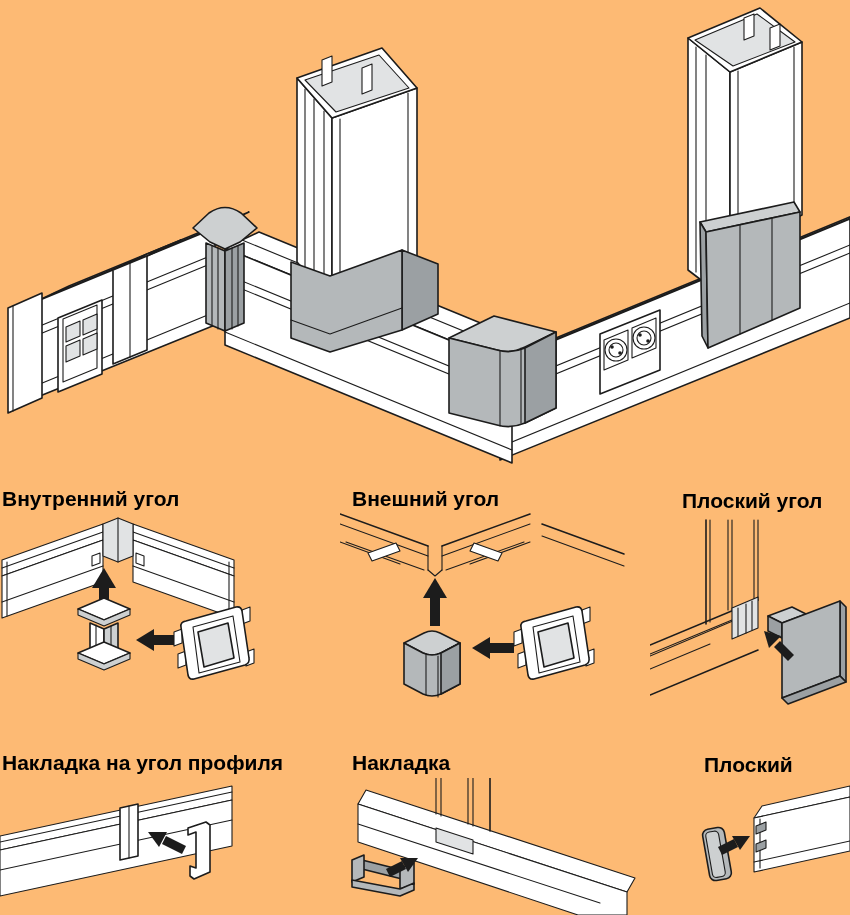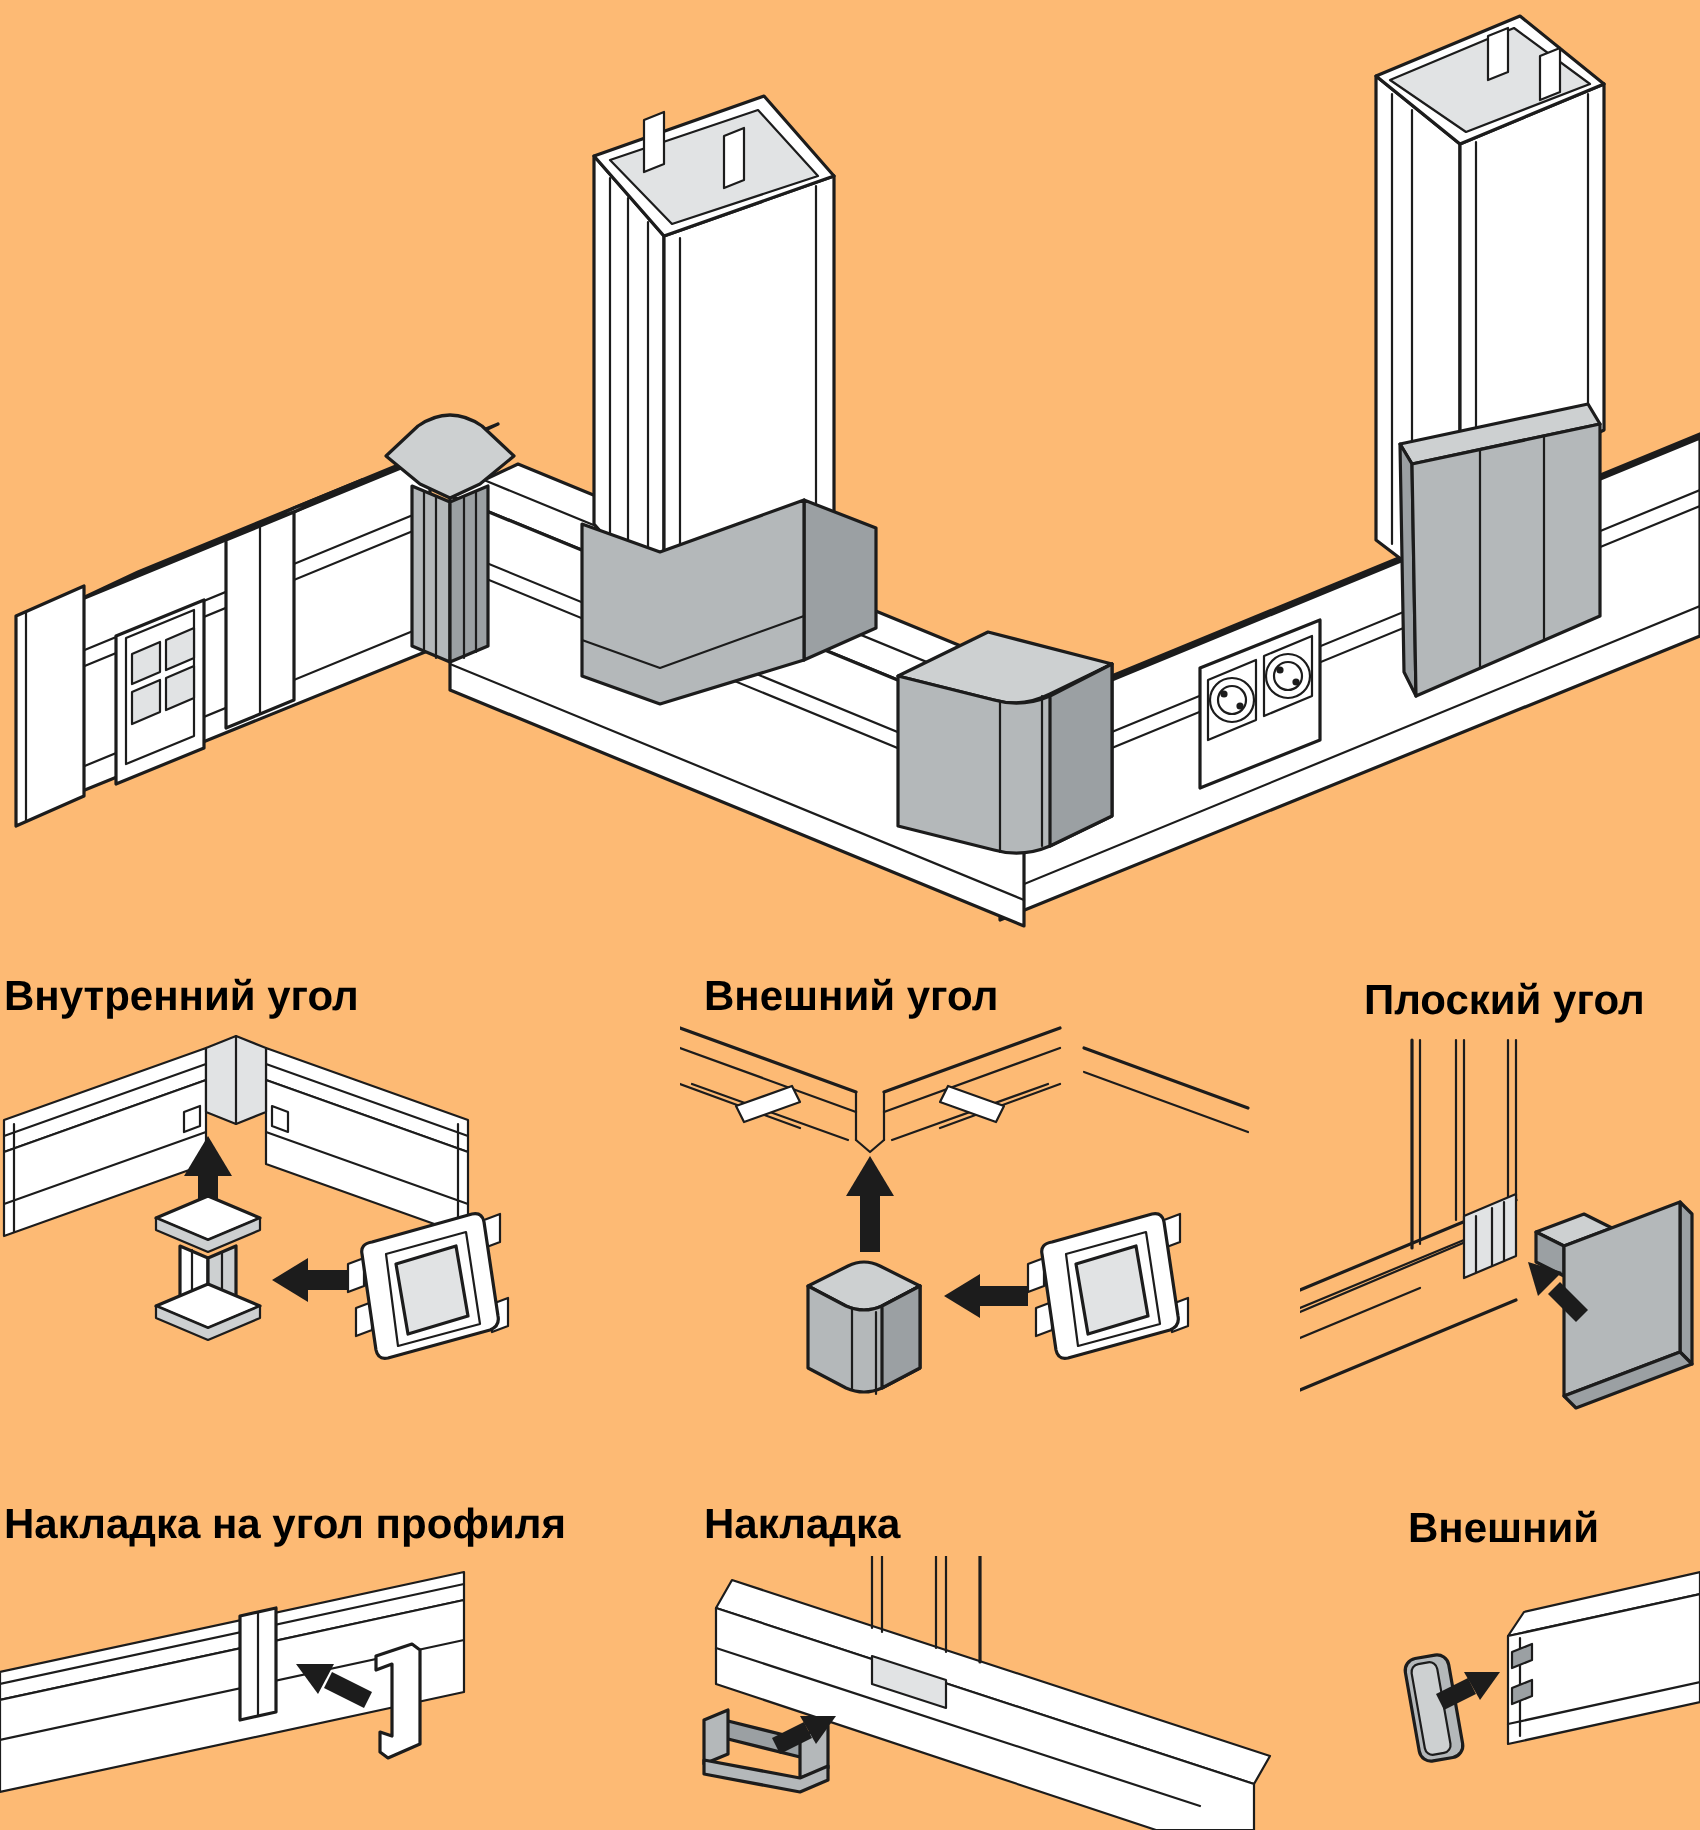--- a/index.html
+++ b/index.html
@@ -264,21 +264,21 @@
       <polygon class="f-gray-dk" points="132,186 190,164 196,170 138,192"></polygon>
     </g>
     <g>
       <polygon class="arrow" points="114,119 119,136 131,124"></polygon>
       <polygon class="arrow" points="124,135 130,129 144,143 138,149"></polygon>
     </g>
   </svg>
 
   <div class="sec-label" style="left:2px;top:751px">Накладка на угол профиля</div>
   <div class="sec-label" style="left:352px;top:751px">Накладка</div>
-  <div class="sec-label" style="left:704px;top:753px">Внешний</div>
+  <div class="sec-label" style="left:704px;top:753px">Плоский</div>
 
   <svg style="left:0;top:778px" width="330" height="137" viewBox="0 0 330 137">
     <g>
       <polygon class="f-white thin" points="0,58 232,8 232,22 0,72"></polygon>
       <polygon class="f-white thin" points="0,72 232,22 232,68 0,118"></polygon>
       <line class="ln thin" x1="0" y1="64" x2="232" y2="14"></line>
       <line class="ln thin" x1="0" y1="92" x2="232" y2="42"></line>
     </g>
     <g>
       <polygon class="f-white" points="120,30 138,26 138,78 120,82"></polygon>

